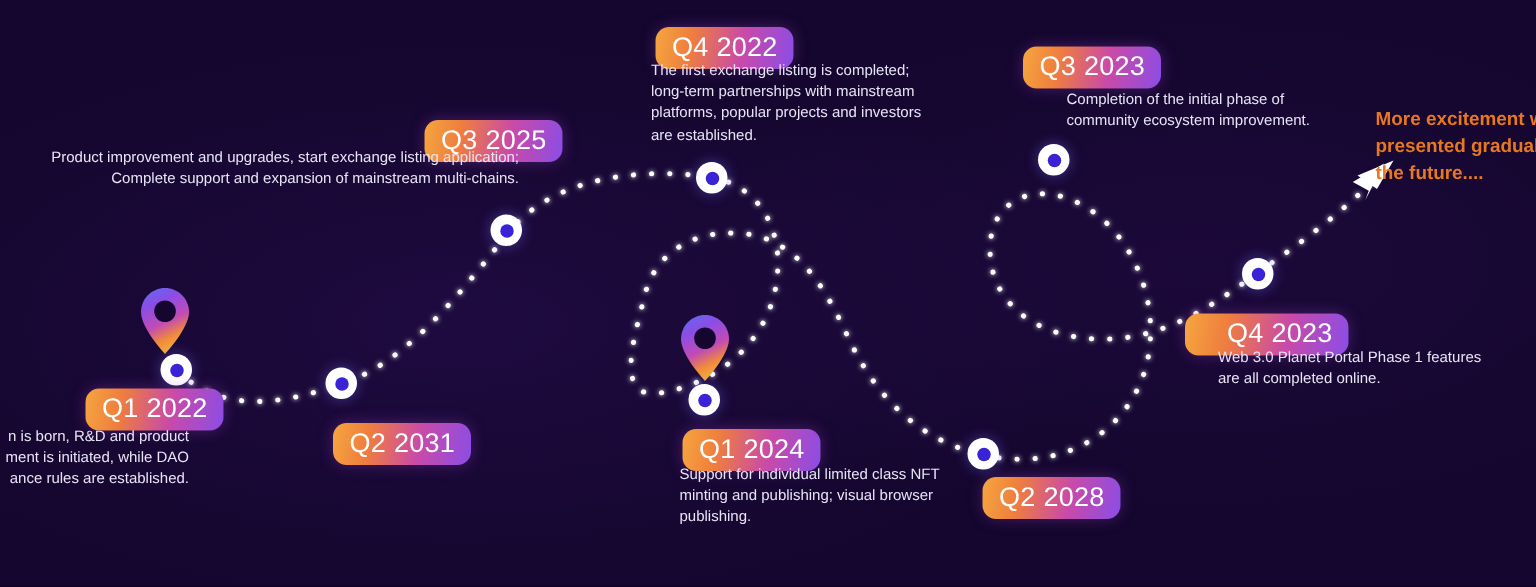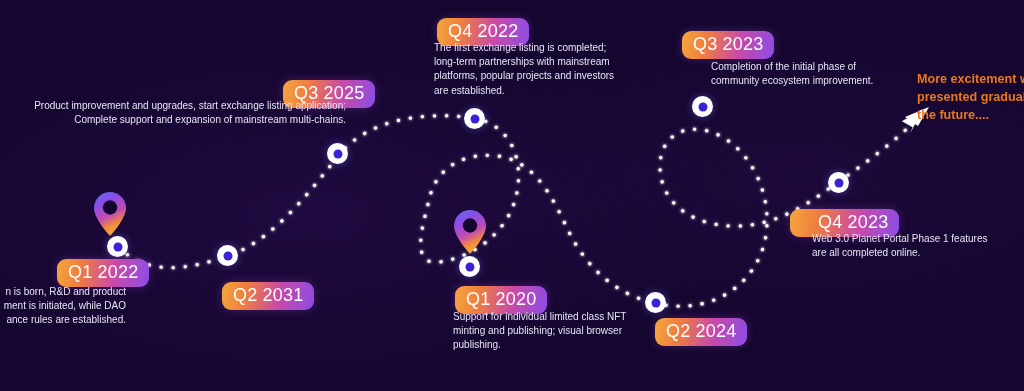--- a/index.html
+++ b/index.html
@@ -186,26 +186,26 @@
   <div class="desc" style="left:711px; top:60px; width:250px;">Completion of the initial phase of
 community ecosystem improvement.</div>
 
   <div class="badge" style="left:57px; top:259px;">Q1 2022</div>
   <div class="desc right-align" style="left:-64px; top:285px; width:190px;">n is born, R&amp;D and product
 ment is initiated, while DAO
 ance rules are established.</div>
 
   <div class="badge" style="left:222px; top:282px;">Q2 2031</div>
 
-  <div class="badge" style="left:455px; top:286px;">Q1 2020</div>
+  <div class="badge" style="left:455px; top:286px;">Q1 2024</div>
   <div class="desc" style="left:453px; top:310px; width:205px;">Support for individual limited class NFT
 minting and publishing; visual browser
 publishing.</div>
 
-  <div class="badge" style="left:655px; top:318px;">Q2 2024</div>
+  <div class="badge" style="left:655px; top:318px;">Q2 2028</div>
 
   <div class="badge" style="left:790px; top:209px;padding-left:28px;">Q4 2023</div>
   <div class="desc" style="left:812px; top:232px; width:200px;">Web 3.0 Planet Portal Phase 1 features
 are all completed online.</div>
 
   <div class="closing-note" style="left:917px; top:71px; width:150px;">More excitement w
 presented graduall
 the future....</div>
 
 </div>

